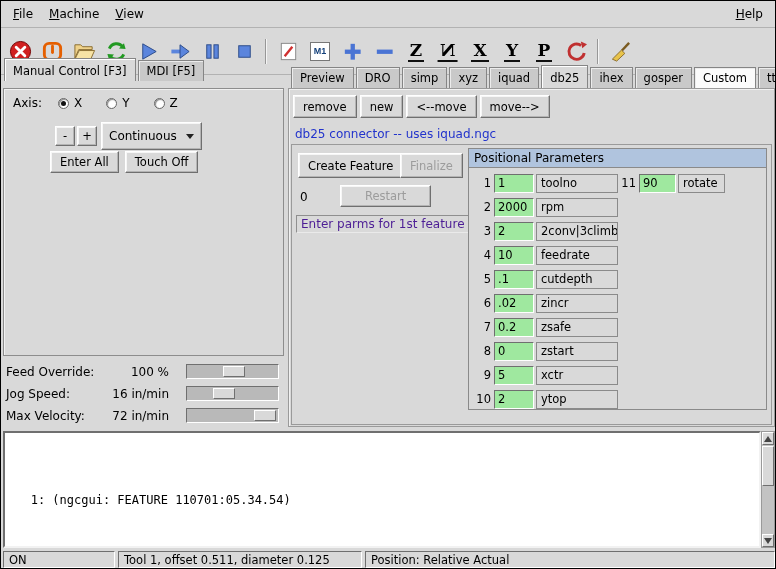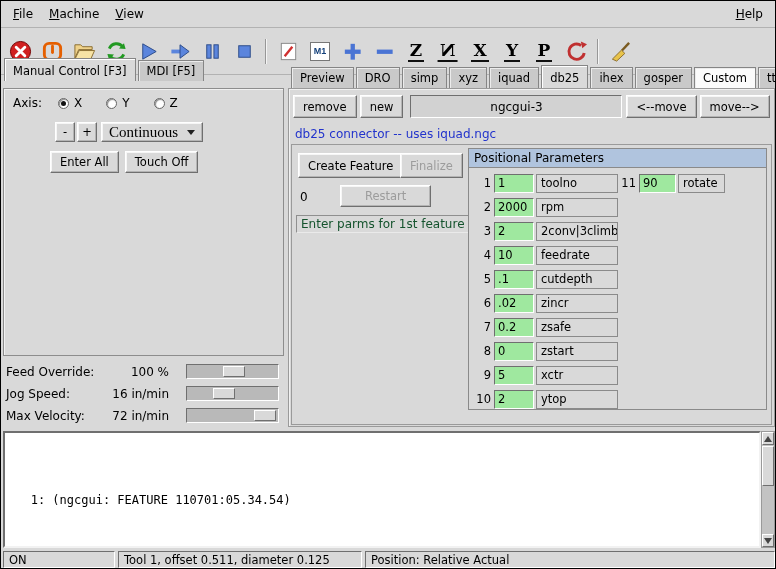--- a/index.html
+++ b/index.html
@@ -53,23 +53,23 @@
   .axis-row .lbl{margin-right:16px;}
   .axes{display:flex;}
   .radio-item{display:flex;align-items:center;margin-right:24px;}
   .radio{width:11px;height:11px;border-radius:50%;background:#fff;border:1px solid #666;
          box-shadow:inset 1px 1px 1px rgba(0,0,0,.45);display:inline-flex;align-items:center;
          justify-content:center;margin-right:5px;}
   .dot{width:5px;height:5px;border-radius:50%;background:#111;display:none;}
   .radio-item.checked .dot{display:block;}
   .jog-row{position:absolute;left:51px;top:33px;display:flex;align-items:center;}
   .sq{width:20px;height:20px;padding:0;margin-right:2px;display:inline-flex;align-items:center;justify-content:center;}
-  .dropdown{margin-left:2px;height:20px;background:#d9d9d9;border:1px solid;
+  .dropdown{margin-left:2px;height:28px;background:#d9d9d9;border:1px solid;
             border-color:#fff #6f6f6f #6f6f6f #fff;box-shadow:inset -1px -1px 0 #b4b4b4, inset 1px 1px 0 #f6f6f6;
-            display:flex;align-items:center;padding:0 7px;min-width:86px;font-size:15px;font-family:Liberation Serif, serif;}
+            display:flex;align-items:center;padding:0 7px;min-width:86px;font-size:12px;}
   .dd-arrow{width:0;height:0;border-left:4px solid transparent;border-right:4px solid transparent;
             border-top:5px solid #222;margin-left:9px;}
   .home-row{position:absolute;left:46px;top:62px;display:flex;gap:6px;}
 
   
   .slider-row{position:absolute;left:0;width:283px;height:20px;}
   .srow0{top:361px;} .srow1{top:383px;} .srow2{top:405px;}
   .slabel{position:absolute;left:5px;top:3px;}
   .svalue{position:absolute;left:95px;top:3px;width:73px;text-align:right;}
   .strough{position:absolute;left:185px;top:2px;width:93px;height:15px;background:#b9b9b9;
@@ -82,21 +82,21 @@
   .ngc-top{position:absolute;left:4px;top:6px;display:flex;align-items:center;}
   .ngc-top .btn{height:23px;margin-right:3px;}
   .tab-entry{width:212px;height:23px;margin:0 4px;background:#d2d2d2;border:1px solid;
              border-color:#6f6f6f #fff #fff #6f6f6f;display:flex;align-items:center;justify-content:center;}
   .ngc-subtitle{position:absolute;left:6px;top:38px;color:#2233cc;}
   .feature-frame{position:absolute;left:2px;top:55px;width:481px;height:281px;border:1px solid #9a9a9a;}
   .create-btn{position:absolute;left:6px;top:8px;height:25px;}
   .finalize-btn{position:absolute;left:108px;top:8px;height:25px;}
   .restart-count{position:absolute;left:8px;top:45px;}
   .restart-btn{position:absolute;left:48px;top:40px;height:22px;padding:2px 24px;}
-  .ngc-status{position:absolute;left:4px;top:70px;color:#14532d;padding:1px 4px;
+  .ngc-status{position:absolute;left:4px;top:70px;color:#4c1d95;padding:1px 4px;
               border:1px solid;border-color:#8f8f8f #eaeaea #eaeaea #8f8f8f;}
   .params-box{position:absolute;left:176px;top:3px;width:299px;height:262px;border:1px solid #8a8a8a;background:#d9d9d9;}
   .params-header{height:19px;background:#b0c4de;border-bottom:1px solid #8a8a8a;padding:2px 5px;}
   .param-rows{position:absolute;left:3px;top:22px;}
   .param-row{display:flex;align-items:center;height:24px;}
   .pnum{width:19px;text-align:right;margin-right:3px;font-size:11.5px;}
   .pentry{width:40px;height:19px;background:#9fe89f;border:1px solid;border-color:#6f6f6f #fff #fff #6f6f6f;
           padding:1px 3px;font-size:11.5px;line-height:15px;overflow:hidden;}
   .pname{width:82px;height:19px;border:1px solid #8a8a8a;background:#d9d9d9;padding:1px 4px;
          font-size:11.5px;line-height:15px;margin-left:2px;white-space:nowrap;overflow:hidden;}
@@ -329,21 +329,20 @@
 
       <div class="tab custom">Custom</div>
 
       <div class="tab">ttt</div>
     </div>
 
   <div class="right-panel">
     <div class="ngc-top">
       <button class="btn">remove</button>
       <button class="btn">new</button>
-      <div class="tab-entry">ngcgui-3</div>
       <button class="btn">&lt;--move</button>
       <button class="btn">move--&gt;</button>
     </div>
 
     <div class="ngc-subtitle">db25 connector -- uses iquad.ngc</div>
 
     <div class="feature-frame">
       <button class="btn create-btn">Create Feature</button>
       <button class="btn disabled finalize-btn">Finalize</button>
       <span class="restart-count">0</span>

